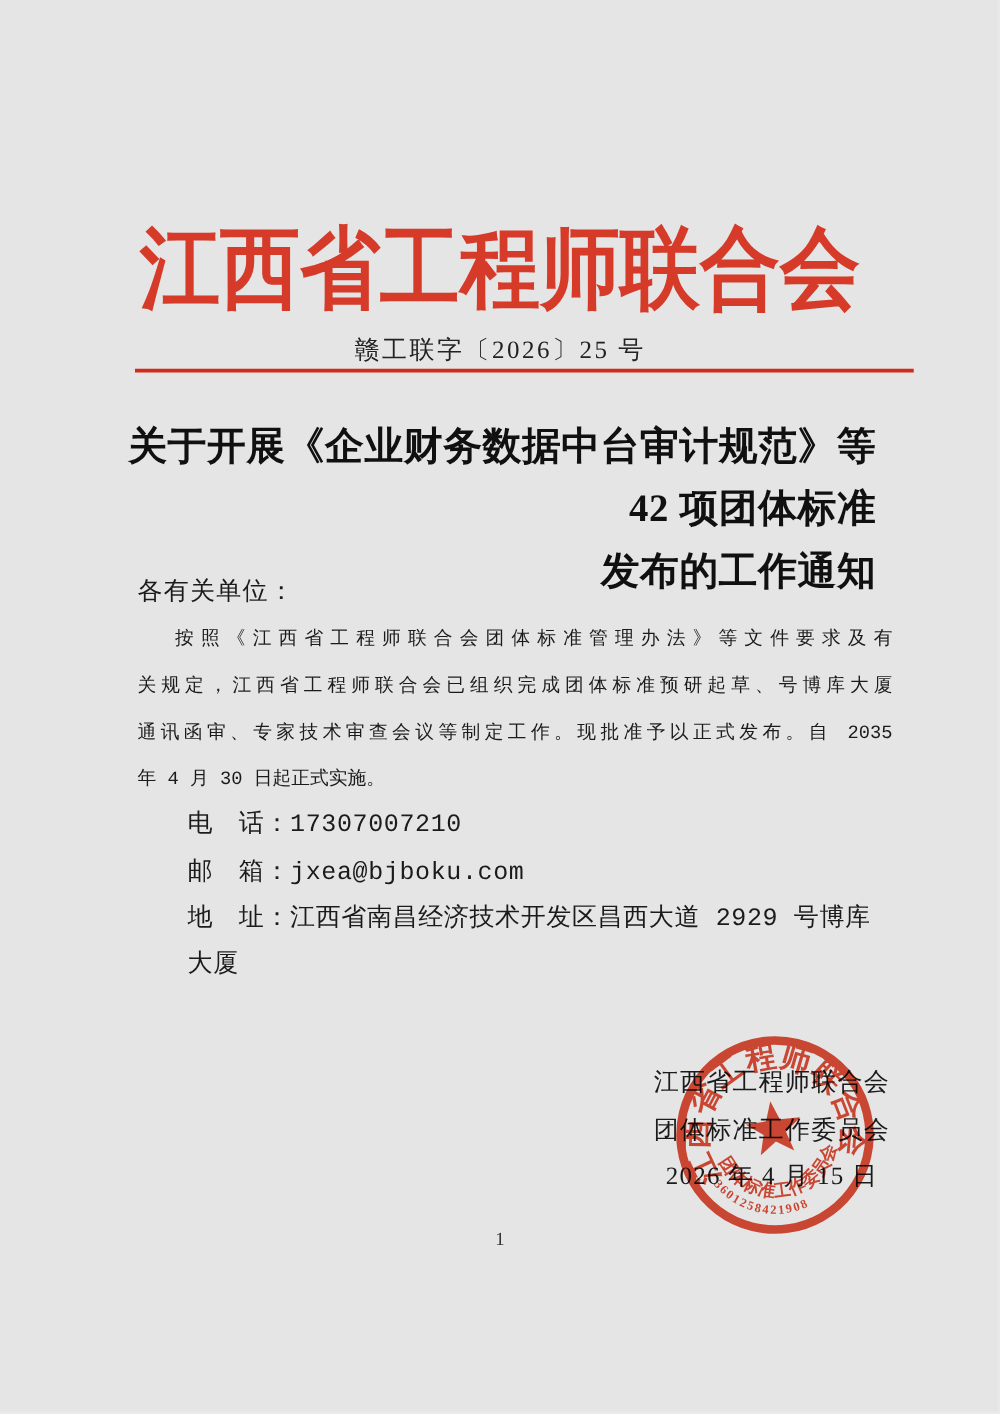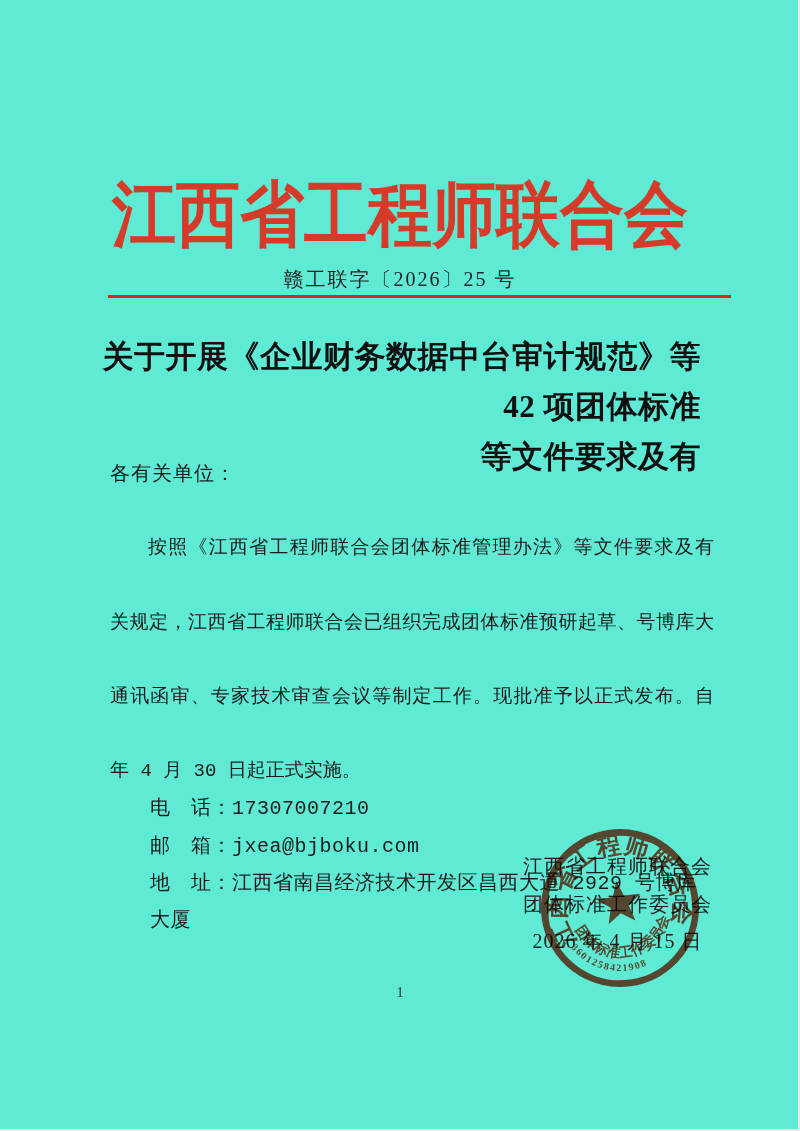--- a/index.html
+++ b/index.html
@@ -1,19 +1,19 @@
 <!DOCTYPE html>
 <html style="--header-red: #d63b2a; --rule-red: #d32b1b; --seal-red: #dd3a22; --text-black: #1c1c1c;"><head>
 <meta charset="utf-8">
 <style>
   html,body{margin:0;padding:0;background:#ffffff;}
   .page{
     position:relative;
     width:800px;height:1131px;
-    background:#5eead4;
+    background:#e5e5e5;
     overflow:hidden;
     font-family:"Liberation Serif","DejaVu Serif",serif;
     color:var(--text-black,#1c1c1c);
     box-shadow:inset -2px -2px 0 #e9e9e7;
   }
   .org-header{
     position:absolute;top:166px;left:0;width:100%;
     text-align:center;
     font-size:64px;font-weight:bold;
     color:var(--header-red,#d63b2a);
@@ -32,23 +32,23 @@
     position:absolute;top:332px;left:99px;width:602px;
     text-align:right;font-size:31px;font-weight:bold;
     line-height:50px;color:#101010;letter-spacing:0.5px;
   }
   .body-block{
     position:absolute;top:456px;left:110px;width:604px;
     font-size:20px;line-height:37.3px;color:#1b1b1b;font-family:Liberation Mono, monospace;
   }
   .salutation{letter-spacing:1px;}
   .para-line{
-    font-size:19px;
+    font-size:15px;
     text-align:justify;text-align-last:justify;
-    height:37.3px;overflow:hidden;margin-top:37px;
+    height:37.3px;overflow:hidden;
   }
   .para-line.first{ text-indent:2em; }
   .para-line.last{ text-align:center;text-align-last:left; }
   .contact-row{ padding-left:40px; letter-spacing:0.5px; }
   .contact-value{ }
   .signature-block{
     position:absolute;top:848px;right:88px;
     text-align:center;font-size:20px;line-height:37.5px;
     color:#1b1b1b;letter-spacing:1px;
   }
@@ -70,21 +70,21 @@
 <div class="page">
 
   <div class="org-header">江西省工程师联合会</div>
 
   <div class="doc-number">赣工联字〔2026〕25 号</div>
 
   <div class="red-rule"></div>
 
   <div class="doc-title">
     <div>关于开展《企业财务数据中台审计规范》等 42 项团体标准</div>
-    <div>等文件要求及有</div>
+    <div>发布的工作通知</div>
   </div>
 
   <div class="body-block">
     <div class="salutation">各有关单位：</div>
     <div class="para-line first">按照《江西省工程师联合会团体标准管理办法》等文件要求及有</div>
     <div class="para-line">关规定，江西省工程师联合会已组织完成团体标准预研起草、号博库大厦</div>
     <div class="para-line">通讯函审、专家技术审查会议等制定工作。现批准予以正式发布。自 2035</div>
     <div class="para-line last">年 4 月 30 日起正式实施。</div>
 
     <div class="contact-row">

